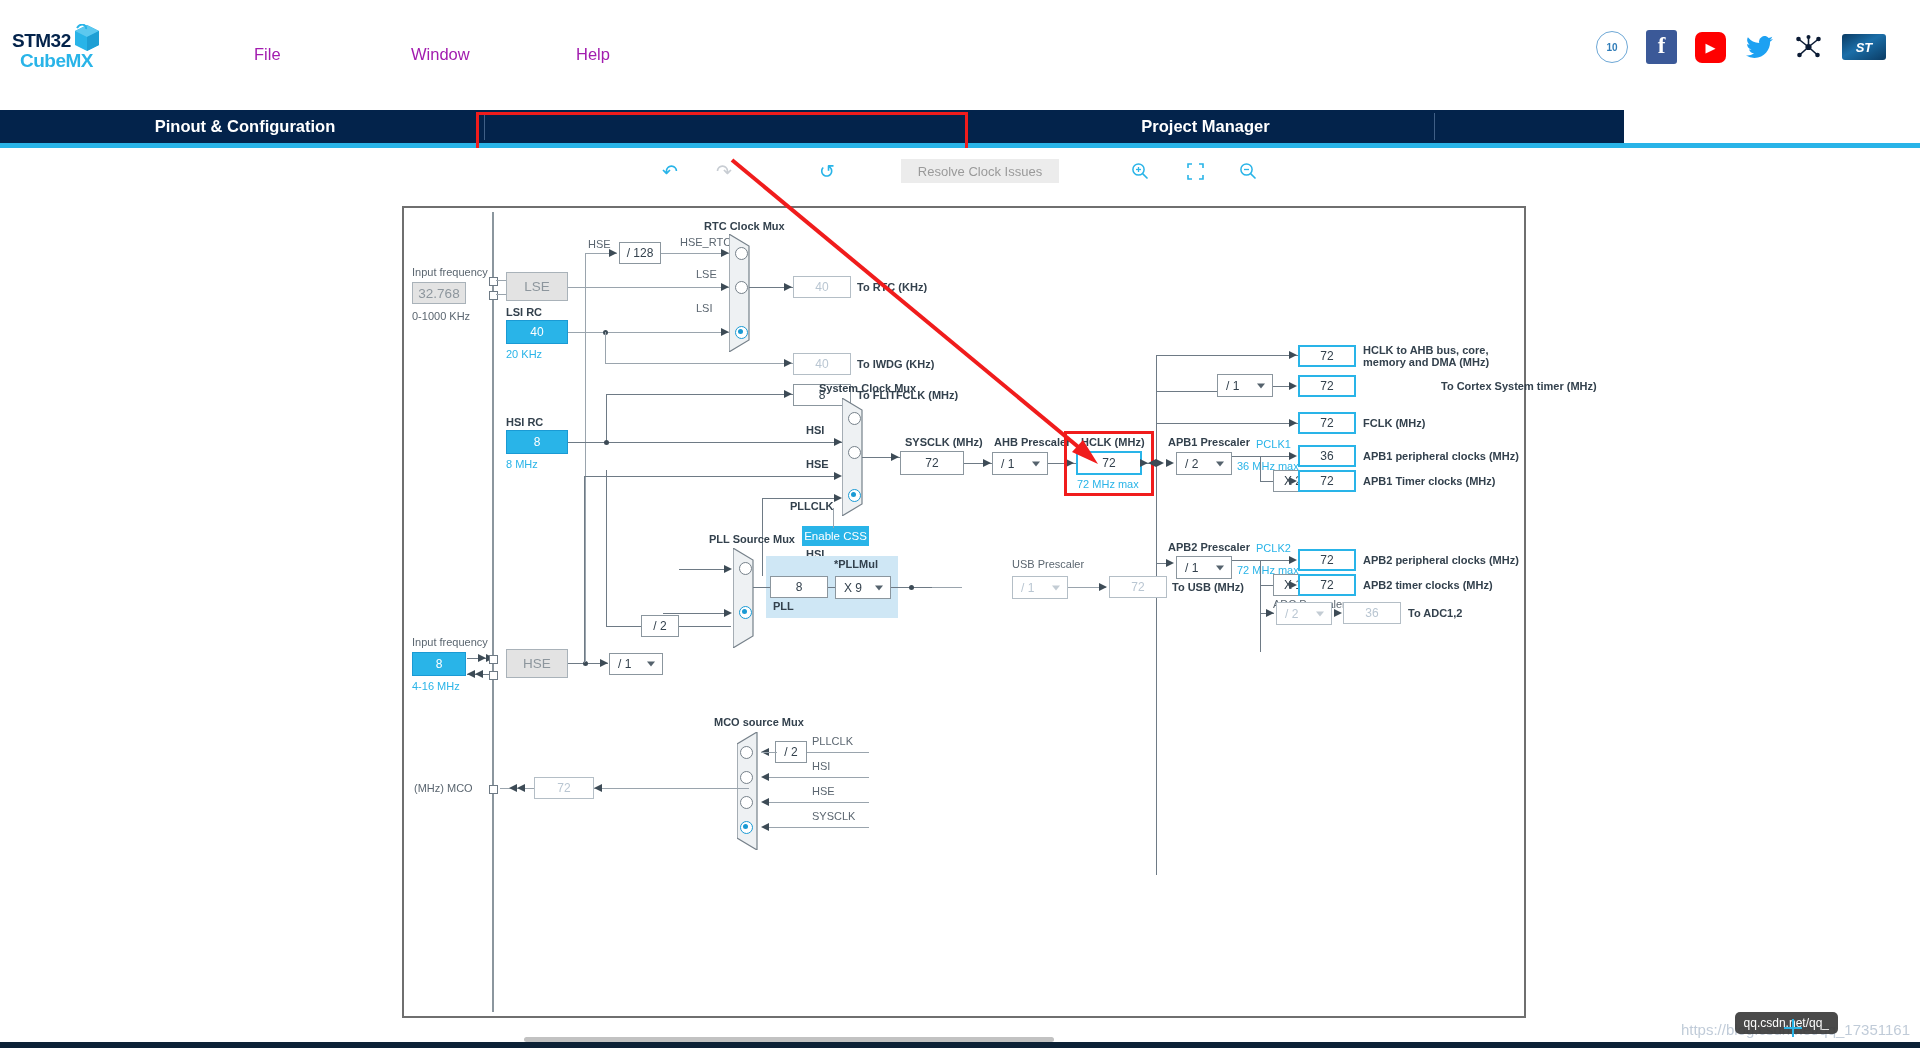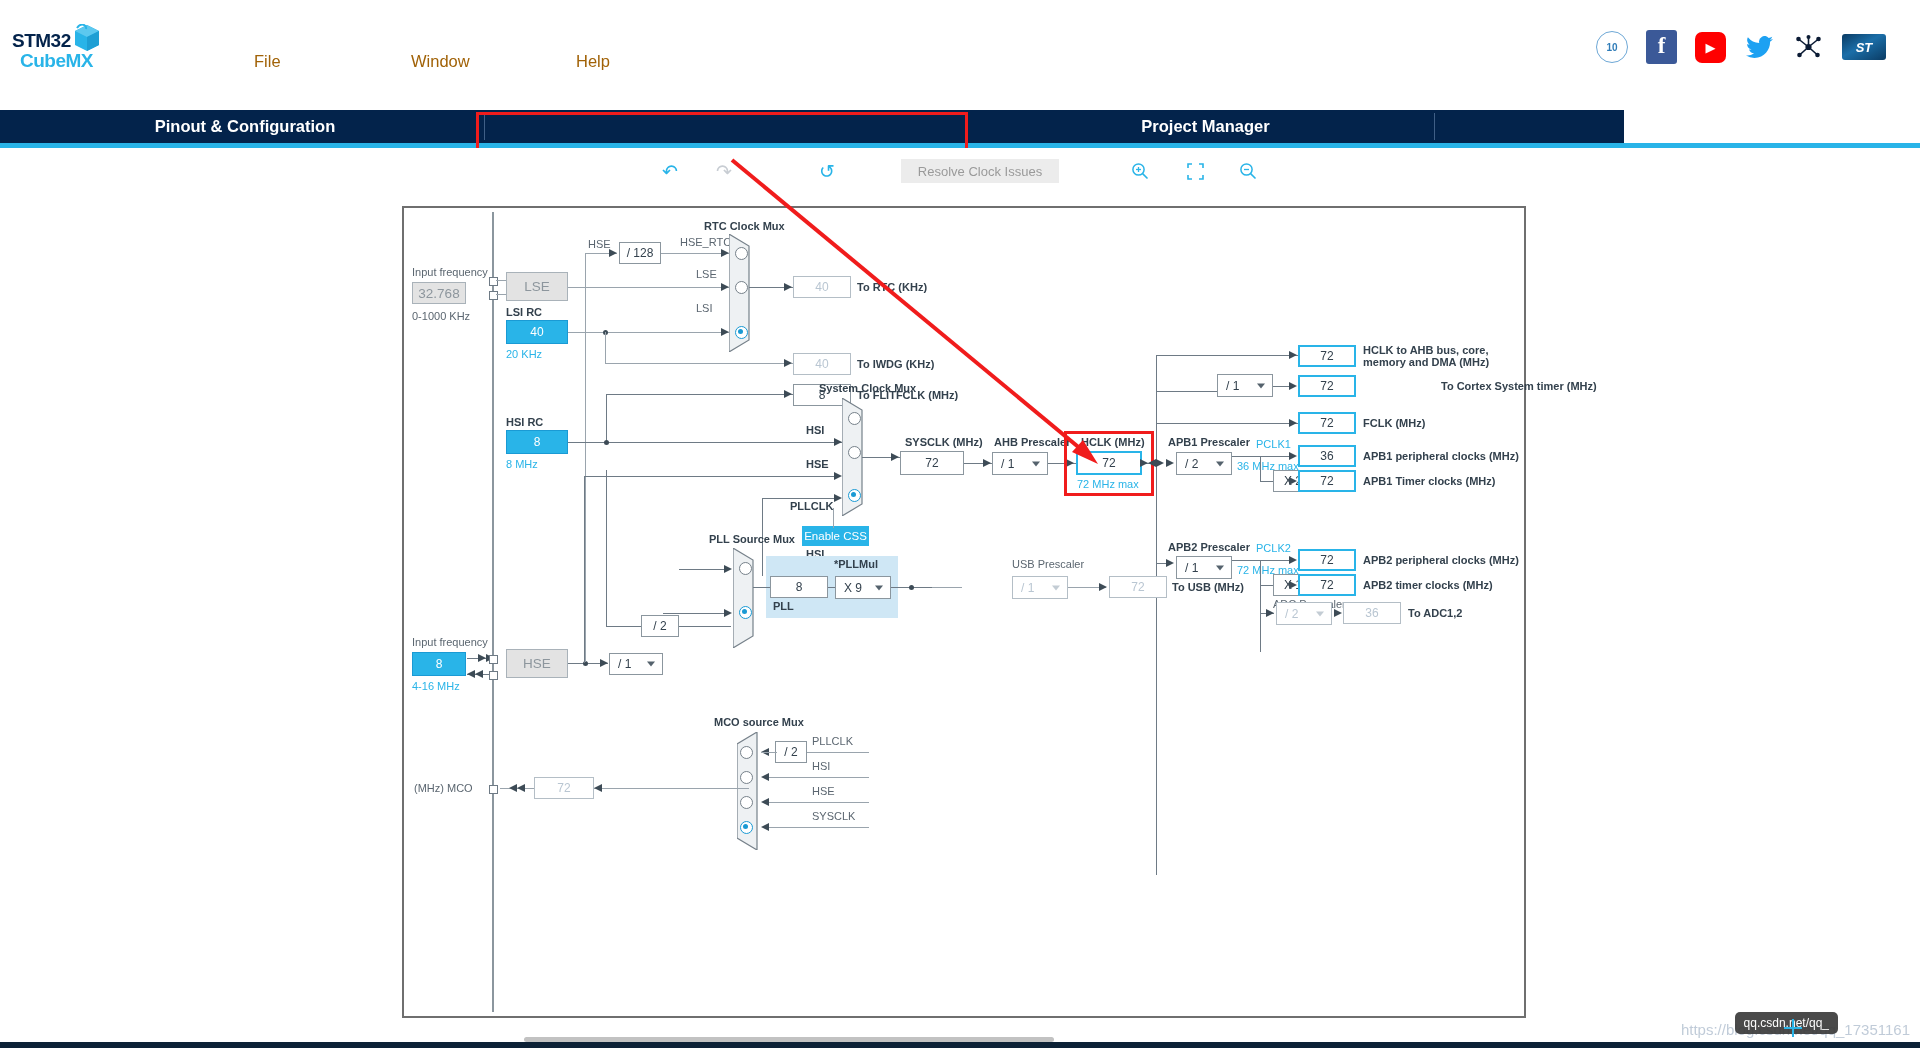--- a/index.html
+++ b/index.html
@@ -18,21 +18,21 @@
   .tb-title{font-size:12.5px;color:#111;margin-left:7px;}
   .tb-btns{position:absolute;right:0;top:0;height:22px;display:flex;}
   .tb-btn{width:46px;height:22px;display:flex;align-items:center;justify-content:center;font-size:12px;color:#333;}
 
   
   .menubar{position:absolute;left:0;top:22px;width:1920px;height:55px;background:#fff;border-bottom:0;}
   .logo{position:absolute;left:12px;top:26px;width:110px;height:48px;}
   .logo .l1{position:absolute;left:0;top:4px;font-size:19px;font-weight:bold;color:#03234b;letter-spacing:-.5px;}
   .logo .l2{position:absolute;left:8px;top:24px;font-size:19px;font-weight:bold;color:#29b4e8;letter-spacing:-.5px;}
   .logo .cube{position:absolute;left:62px;top:-2px;width:26px;height:28px;}
-  .menu-item{position:absolute;top:52px;font-size:16.5px;color:#a16207;cursor:default;}
+  .menu-item{position:absolute;top:45px;font-size:16.5px;color:#a21caf;cursor:default;}
   .m-file{left:254px;}
   .m-window{left:411px;}
   .m-help{left:576px;}
 
   .social{position:absolute;top:30px;height:34px;display:flex;align-items:center;gap:18px;left:1596px;}
   .sbadge{width:30px;height:30px;border-radius:50%;border:1.5px solid #6ea8d6;color:#2f7cb8;
           font-size:10px;font-weight:bold;display:flex;align-items:center;justify-content:center;}
   .sq{width:31px;height:31px;display:flex;align-items:center;justify-content:center;border-radius:3px;}
   .fb{background:#3b5998;color:#fff;font-size:23px;font-weight:bold;font-family:"Liberation Serif",serif;line-height:1;padding-bottom:3px;}
   .yt{background:#ff0000;color:#fff;border-radius:7px;font-size:13px;}

